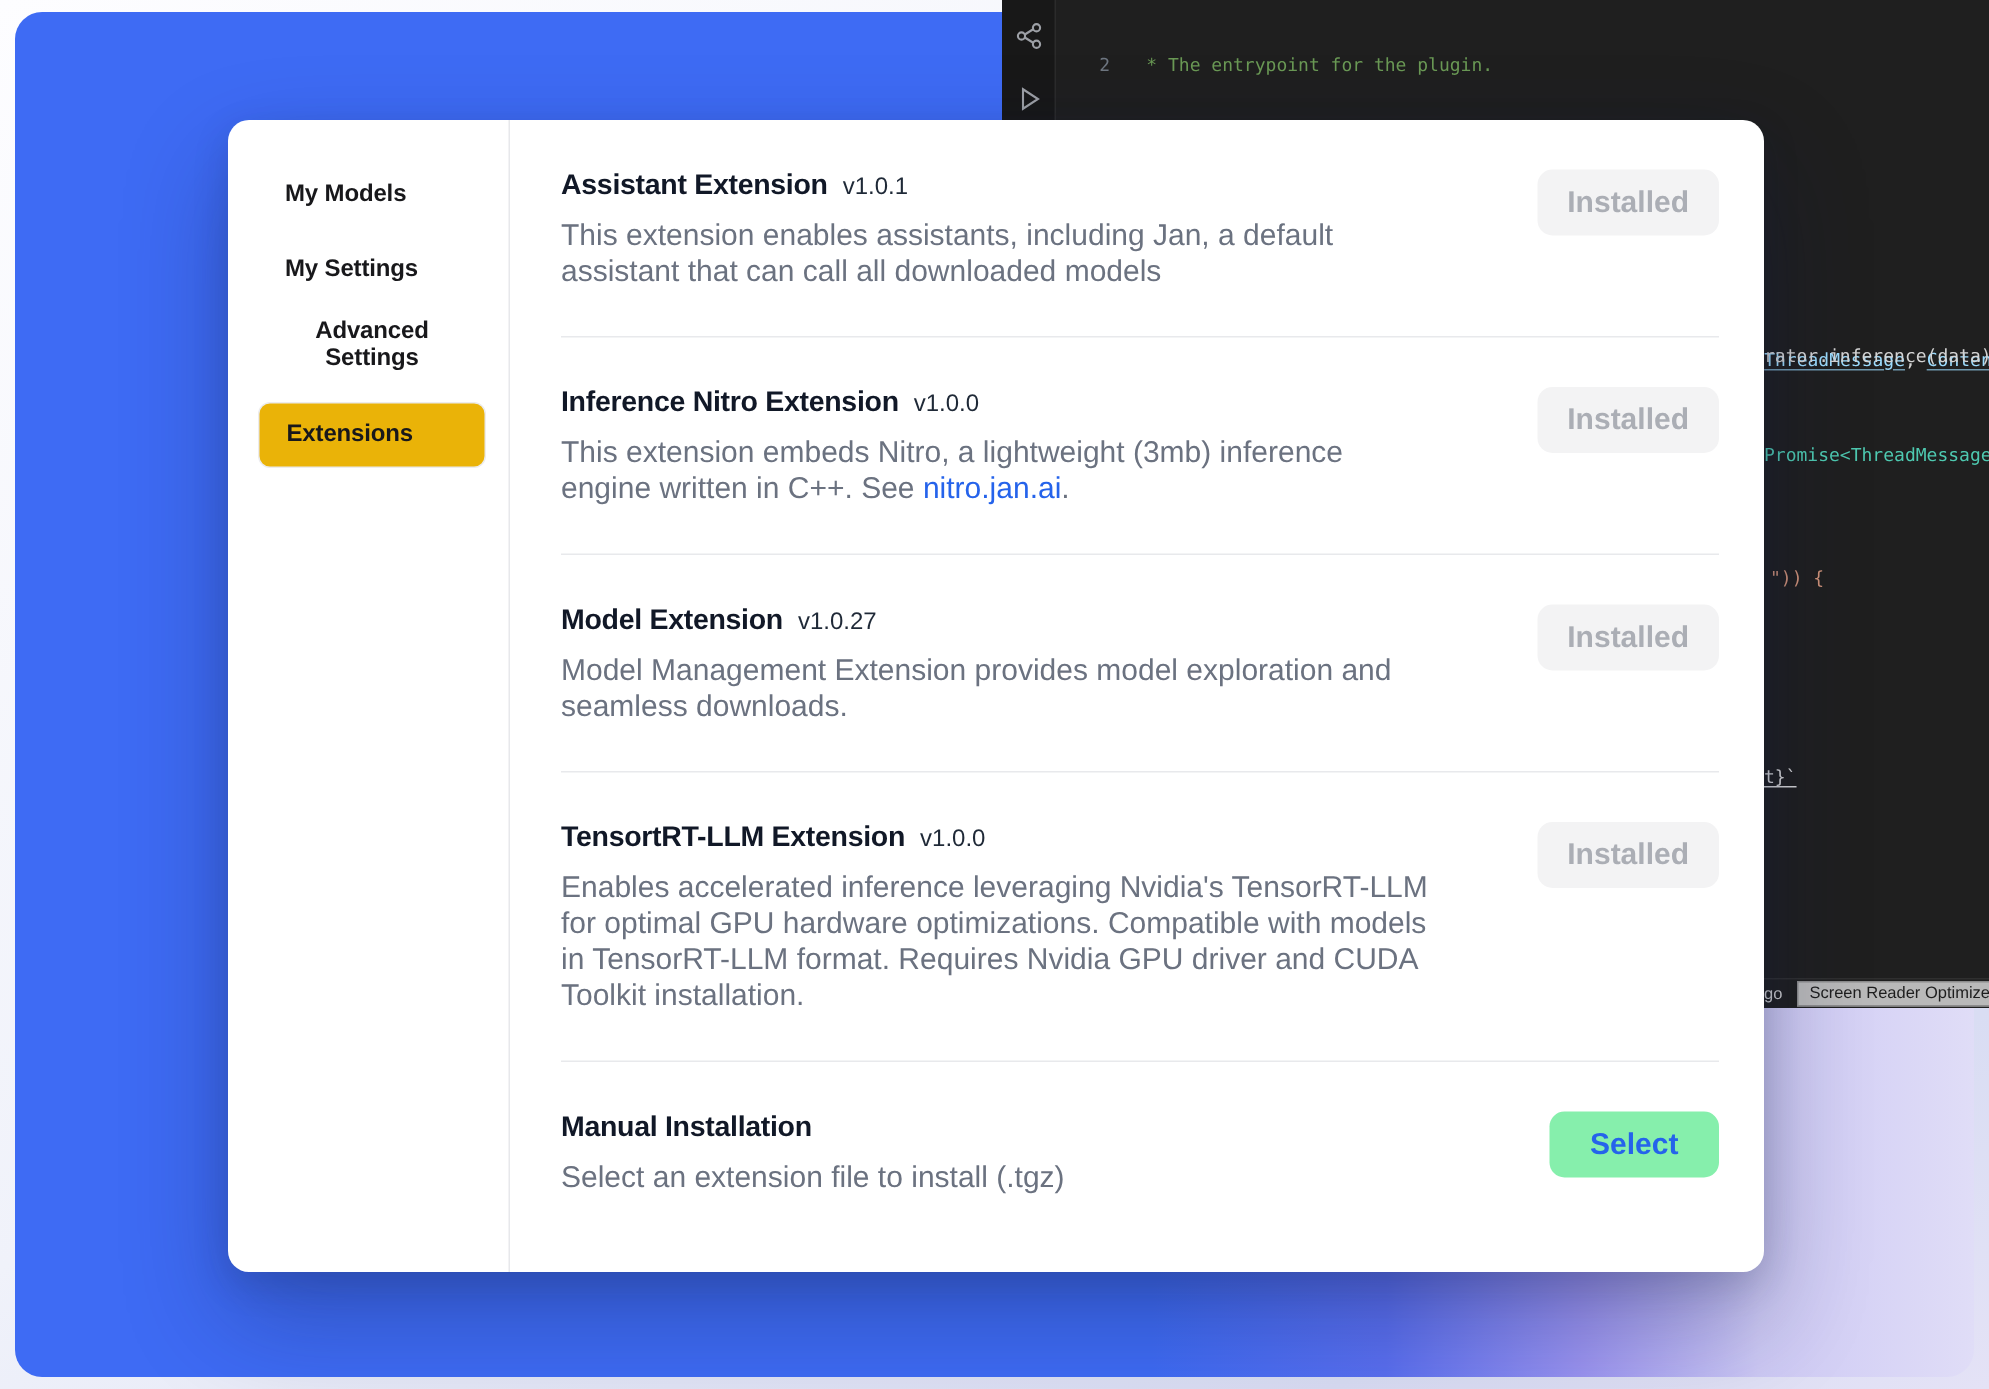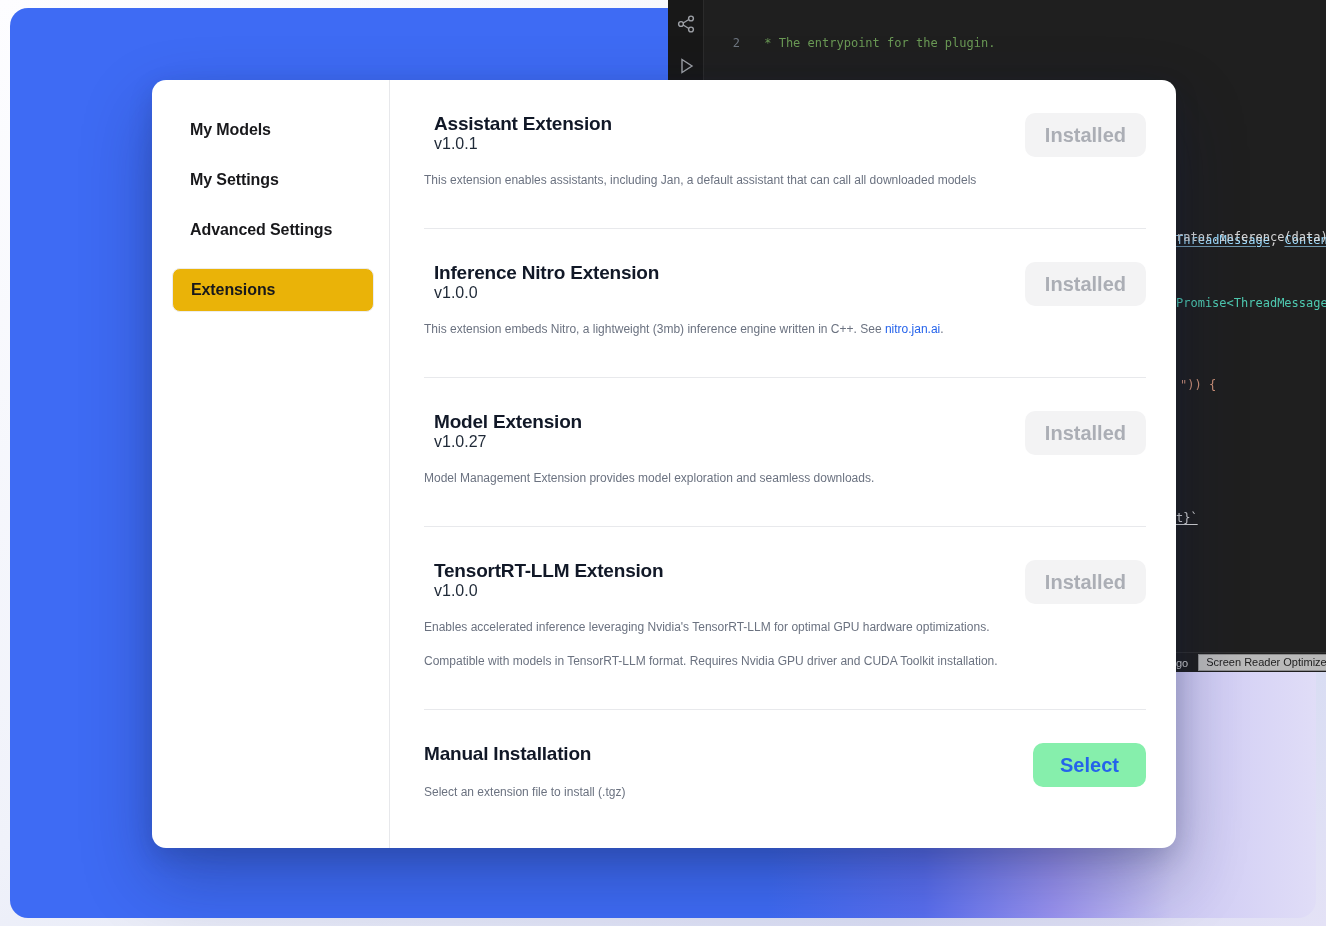--- a/index.html
+++ b/index.html
@@ -60,38 +60,39 @@
   }
 
   
   .modal {
     position:absolute; left:152px; top:80px; width:1024px; height:768px;
     background:#FFFFFF; border-radius:14px;
     box-shadow: 0 30px 70px rgba(18,28,70,.32), 0 8px 24px rgba(18,28,70,.16);
     display:flex; overflow:hidden;
   }
   .sidebar {
-    width:238px; flex-shrink:0; border-right:1px solid #E7E8EB;
+    width:188px; flex-shrink:0; border-right:1px solid #E7E8EB;
     padding:28px 15px 0 20px;
+    text-align:center;
   }
   .side-item {
     height:44px; margin-bottom:6px; display:flex; align-items:center;
     padding:0 18px; border-radius:8px; cursor:pointer;
     font-size:16px; font-weight:700; color:#18181B; letter-spacing:-0.1px;
   }
   .side-item.active { background:#eab308; border:1px solid #ECECEE;margin-top:16px; }
 
   .content { flex:1; padding:0 30px 0 34px; overflow:hidden; }
   .section { display:flex; align-items:flex-start; padding:33px 0 31px; }
   .section.bordered { border-top:1px solid #E8E9EC; }
   .sec-text { flex:1; max-width:584px; margin-right:20px; }
-  .sec-title-row { display:flex; align-items:baseline;flex-direction:column; }
+  .sec-title-row { display:flex; align-items:baseline; }
   .sec-title { font-size:19px; font-weight:700; color:#111827; letter-spacing:-0.2px; }
   .sec-version { font-size:16px; font-weight:400; color:#1F2937; margin-left:10px;text-align:center; }
-  .sec-desc { margin-top:10px; font-size:12px; line-height:34px; color:#6B7280; }
+  .sec-desc { margin-top:10px; font-size:20px; line-height:24px; color:#6B7280; }
   .link { color:#2563EB; text-decoration:none; cursor:pointer; }
 
   .btn {
     margin-left:auto; flex-shrink:0; min-width:113px; height:44px;
     border:none; border-radius:10px; background:#F3F3F4;
     color:#ABAEB5; font-family:"Liberation Sans", sans-serif;
     font-size:20px; font-weight:700; padding:0 20px; cursor:pointer;
     display:flex; align-items:center; justify-content:center;
   }
   .btn-select { background:#86efac; color:#2563EB; }

